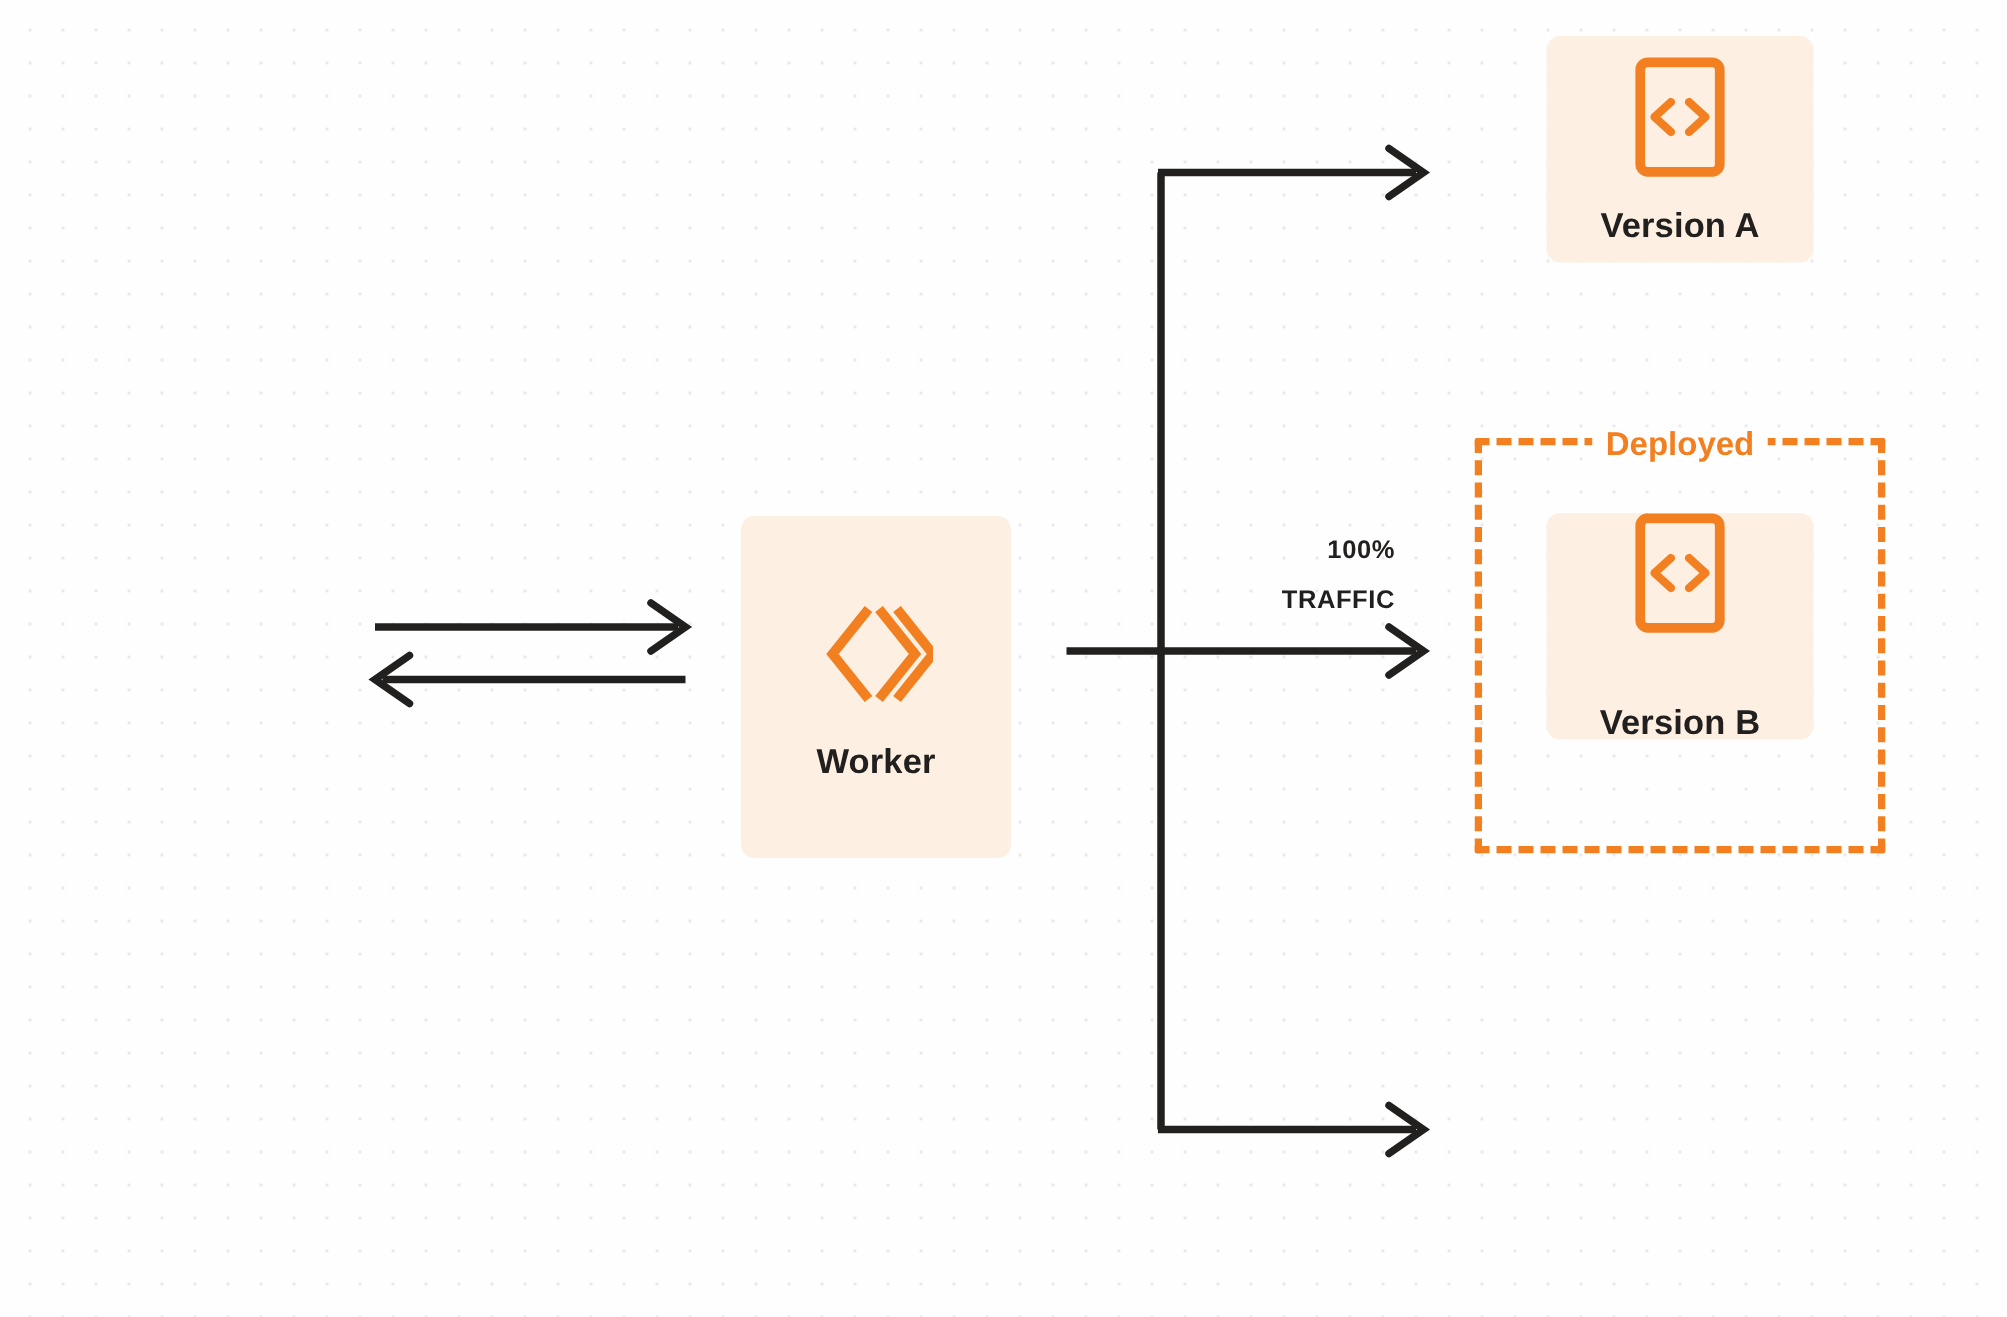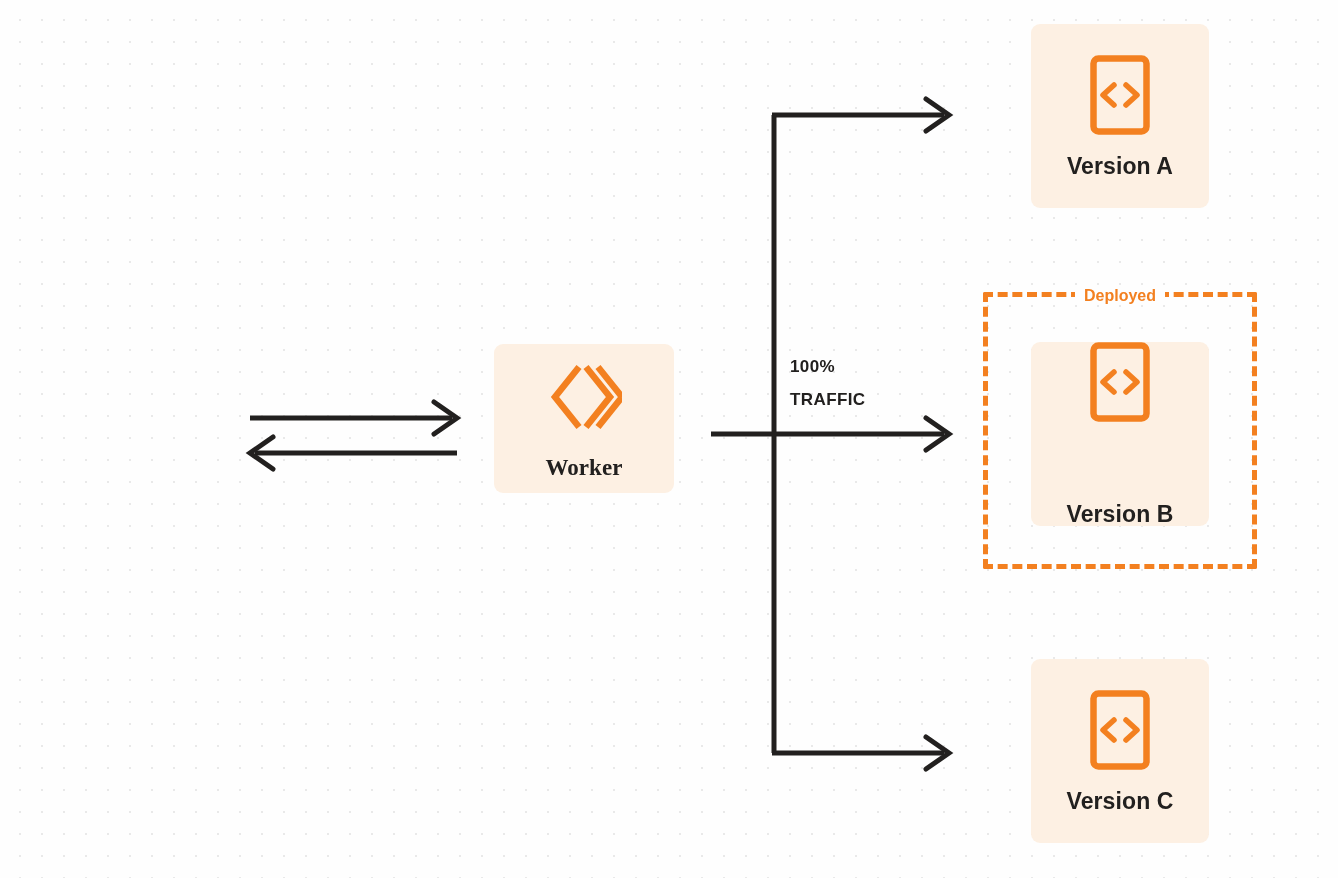--- a/index.html
+++ b/index.html
@@ -49,32 +49,31 @@
     width: 182px;
     height: 180px;
     background-color: #f3f4f5;
   }
 
   
   #worker-node {
     left: 494px;
     top: 344px;
     width: 180px;
-    height: 149px;
+    height: 228px;
     background-color: #fdf0e3;
-    font-family: Liberation Serif, serif;
   }
   #worker-node .worker-icon {
     margin-bottom: 17px;
   }
 
   
   .version-node {
     width: 178px;
-    height: 184px;
+    height: 151px;
     background-color: #fdf0e3;
   }
   .version-node .code-icon {
     margin-bottom: 16px;
   }
   #version-a-node { left: 1031px; top: 24px; }
   #version-b-node { left: 1031px; top: 342px; justify-content: space-between; }
   #version-c-node { left: 1031px; top: 659px; }
 
   
@@ -88,21 +87,21 @@
     border-radius: 2px;
     box-sizing: border-box;
   }
   #deployed-label {
     position: absolute;
     left: 50%;
     top: -1px;
     transform: translate(-50%, -50%);
     background-color: #fefefe;
     padding: 0 9px;
-    font-size: 16px;
+    font-size: 22px;
     font-weight: bold;
     color: #f38020;
     line-height: 1;
     white-space: nowrap;
   }
 
   
   #connectors {
     position: absolute;
     left: 0;
@@ -111,21 +110,21 @@
     height: 878px;
     pointer-events: none;
   }
 
   
   #traffic-label {
     position: absolute;
     left: 790px;
     top: 350px;
     width: 140px;
-    text-align: left;
+    text-align: right;
     font-size: 17px;
     font-weight: bold;
     color: #22201f;
     line-height: 1.95;
     letter-spacing: 0.4px;
   }
   #traffic-label div { white-space: nowrap; }
 </style>
 </head>
 <body>
@@ -206,26 +205,14 @@
         <rect x="3.5" y="3.5" width="53" height="73" rx="5" ry="5" fill="none" stroke="#f38020" stroke-width="6.5"></rect>
         <g fill="none" stroke="#f38020" stroke-width="5.5" stroke-linecap="round" stroke-linejoin="round">
           <polyline points="24,30 13,40 24,50"></polyline>
           <polyline points="36,30 47,40 36,50"></polyline>
         </g>
       </svg>
     </span>
     <span class="node-label">Version B</span>
   </div>
 
-  <div class="node version-node" id="version-c-node">
-    <span class="code-icon">
-      <svg width="60" height="80" viewBox="0 0 60 80" xmlns="http://www.w3.org/2000/svg">
-        <rect x="3.5" y="3.5" width="53" height="73" rx="5" ry="5" fill="none" stroke="#f38020" stroke-width="6.5"></rect>
-        <g fill="none" stroke="#f38020" stroke-width="5.5" stroke-linecap="round" stroke-linejoin="round">
-          <polyline points="24,30 13,40 24,50"></polyline>
-          <polyline points="36,30 47,40 36,50"></polyline>
-        </g>
-      </svg>
-    </span>
-    <span class="node-label">Version C</span>
-  </div>
 
 </div>
 
 </body></html>

